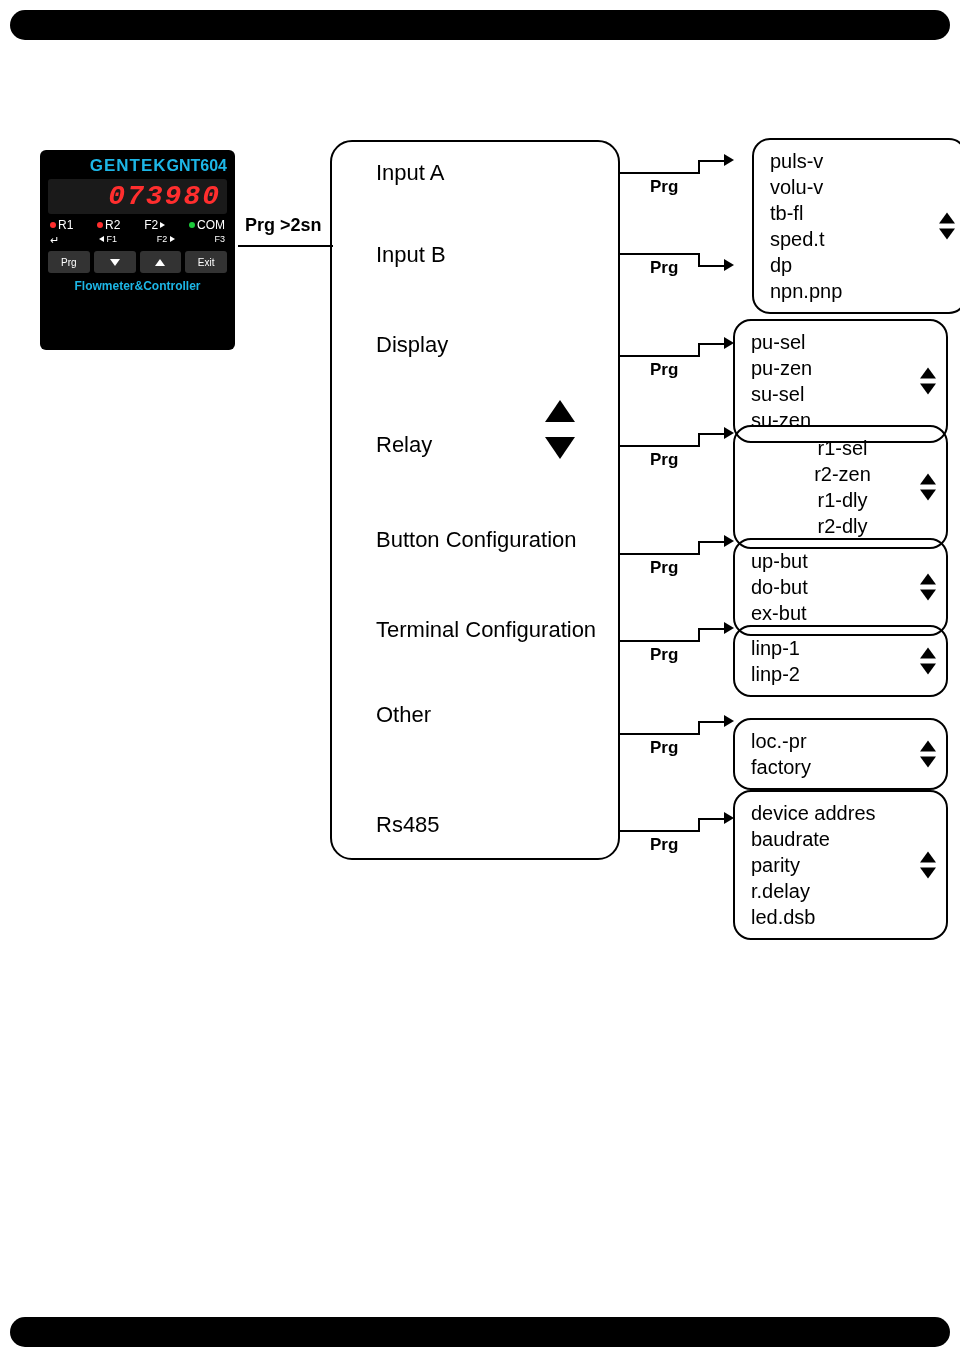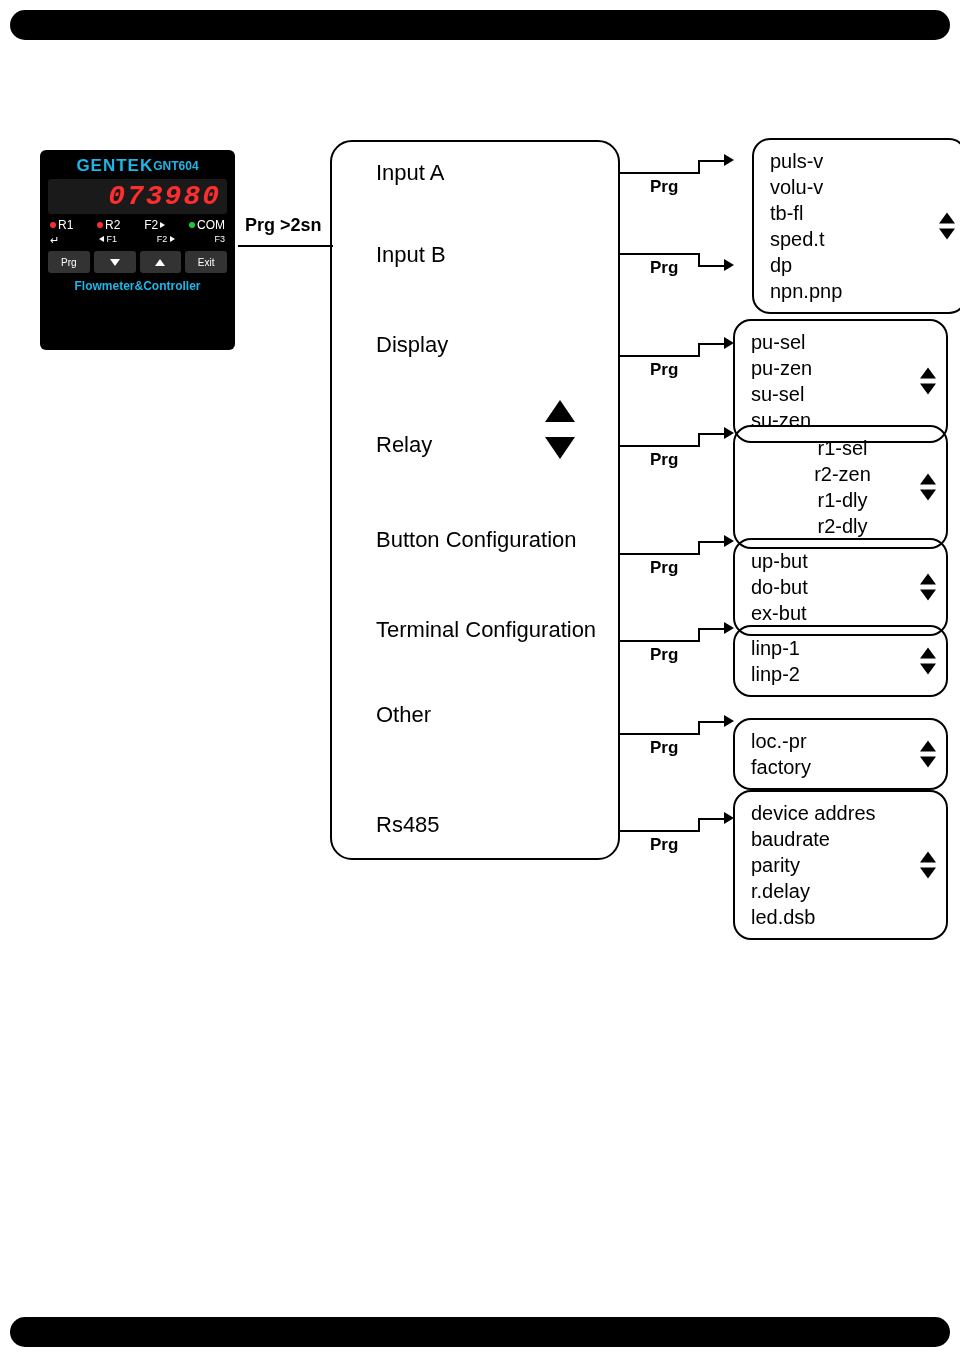--- a/index.html
+++ b/index.html
@@ -29,32 +29,32 @@
     width: 195px;
     height: 200px;
     background: #000;
     border-radius: 6px;
     padding: 6px 8px 6px 8px;
     color: #fff;
     font-size: 12px;
   }
   .device-header {
     display: flex;
-    justify-content: center;
+    justify-content: flex-end;
     align-items: center;
     height: 20px;
   }
   .brand {
     color: #1db6e6;
     font-weight: 900;
     font-size: 17px;
     letter-spacing: 1px;
     font-family: Arial Black, Arial, sans-serif;
   }
-  .model { color: #1db6e6; font-size: 12px; font-weight: bold; }
+  .model { color: #1db6e6; font-size: 16px; font-weight: bold; }
   .display1, .display2 {
     margin-top: 3px;
     background: #1a1a1a;
     border-radius: 3px;
     padding: 2px 6px;
     font-family: 'Courier New', monospace;
     font-size: 28px;
     font-weight: bold;
     letter-spacing: 2px;
     text-align: right;

